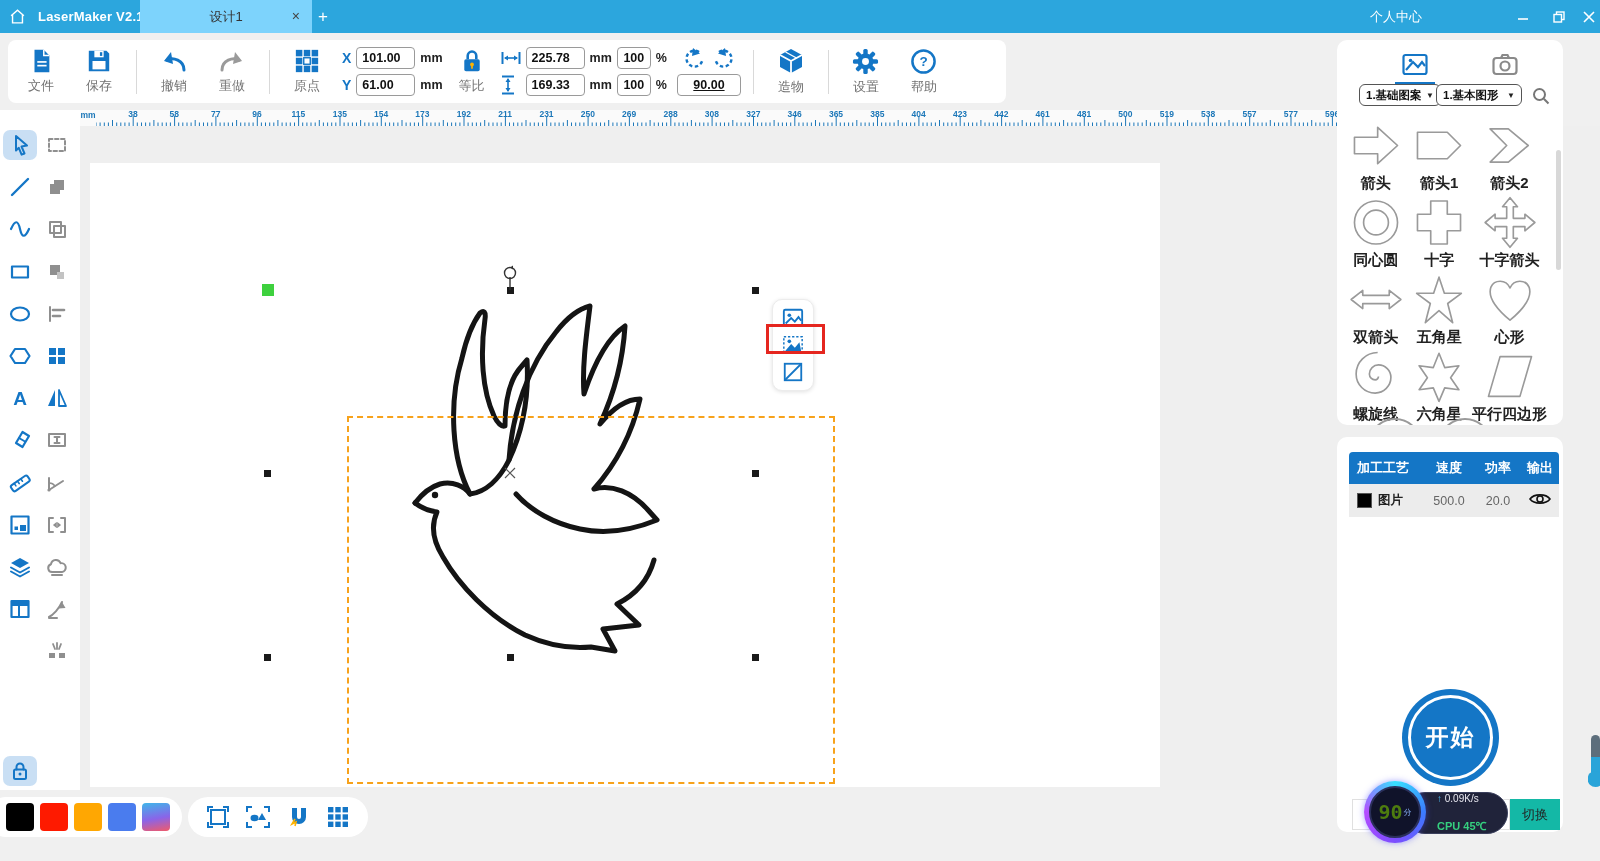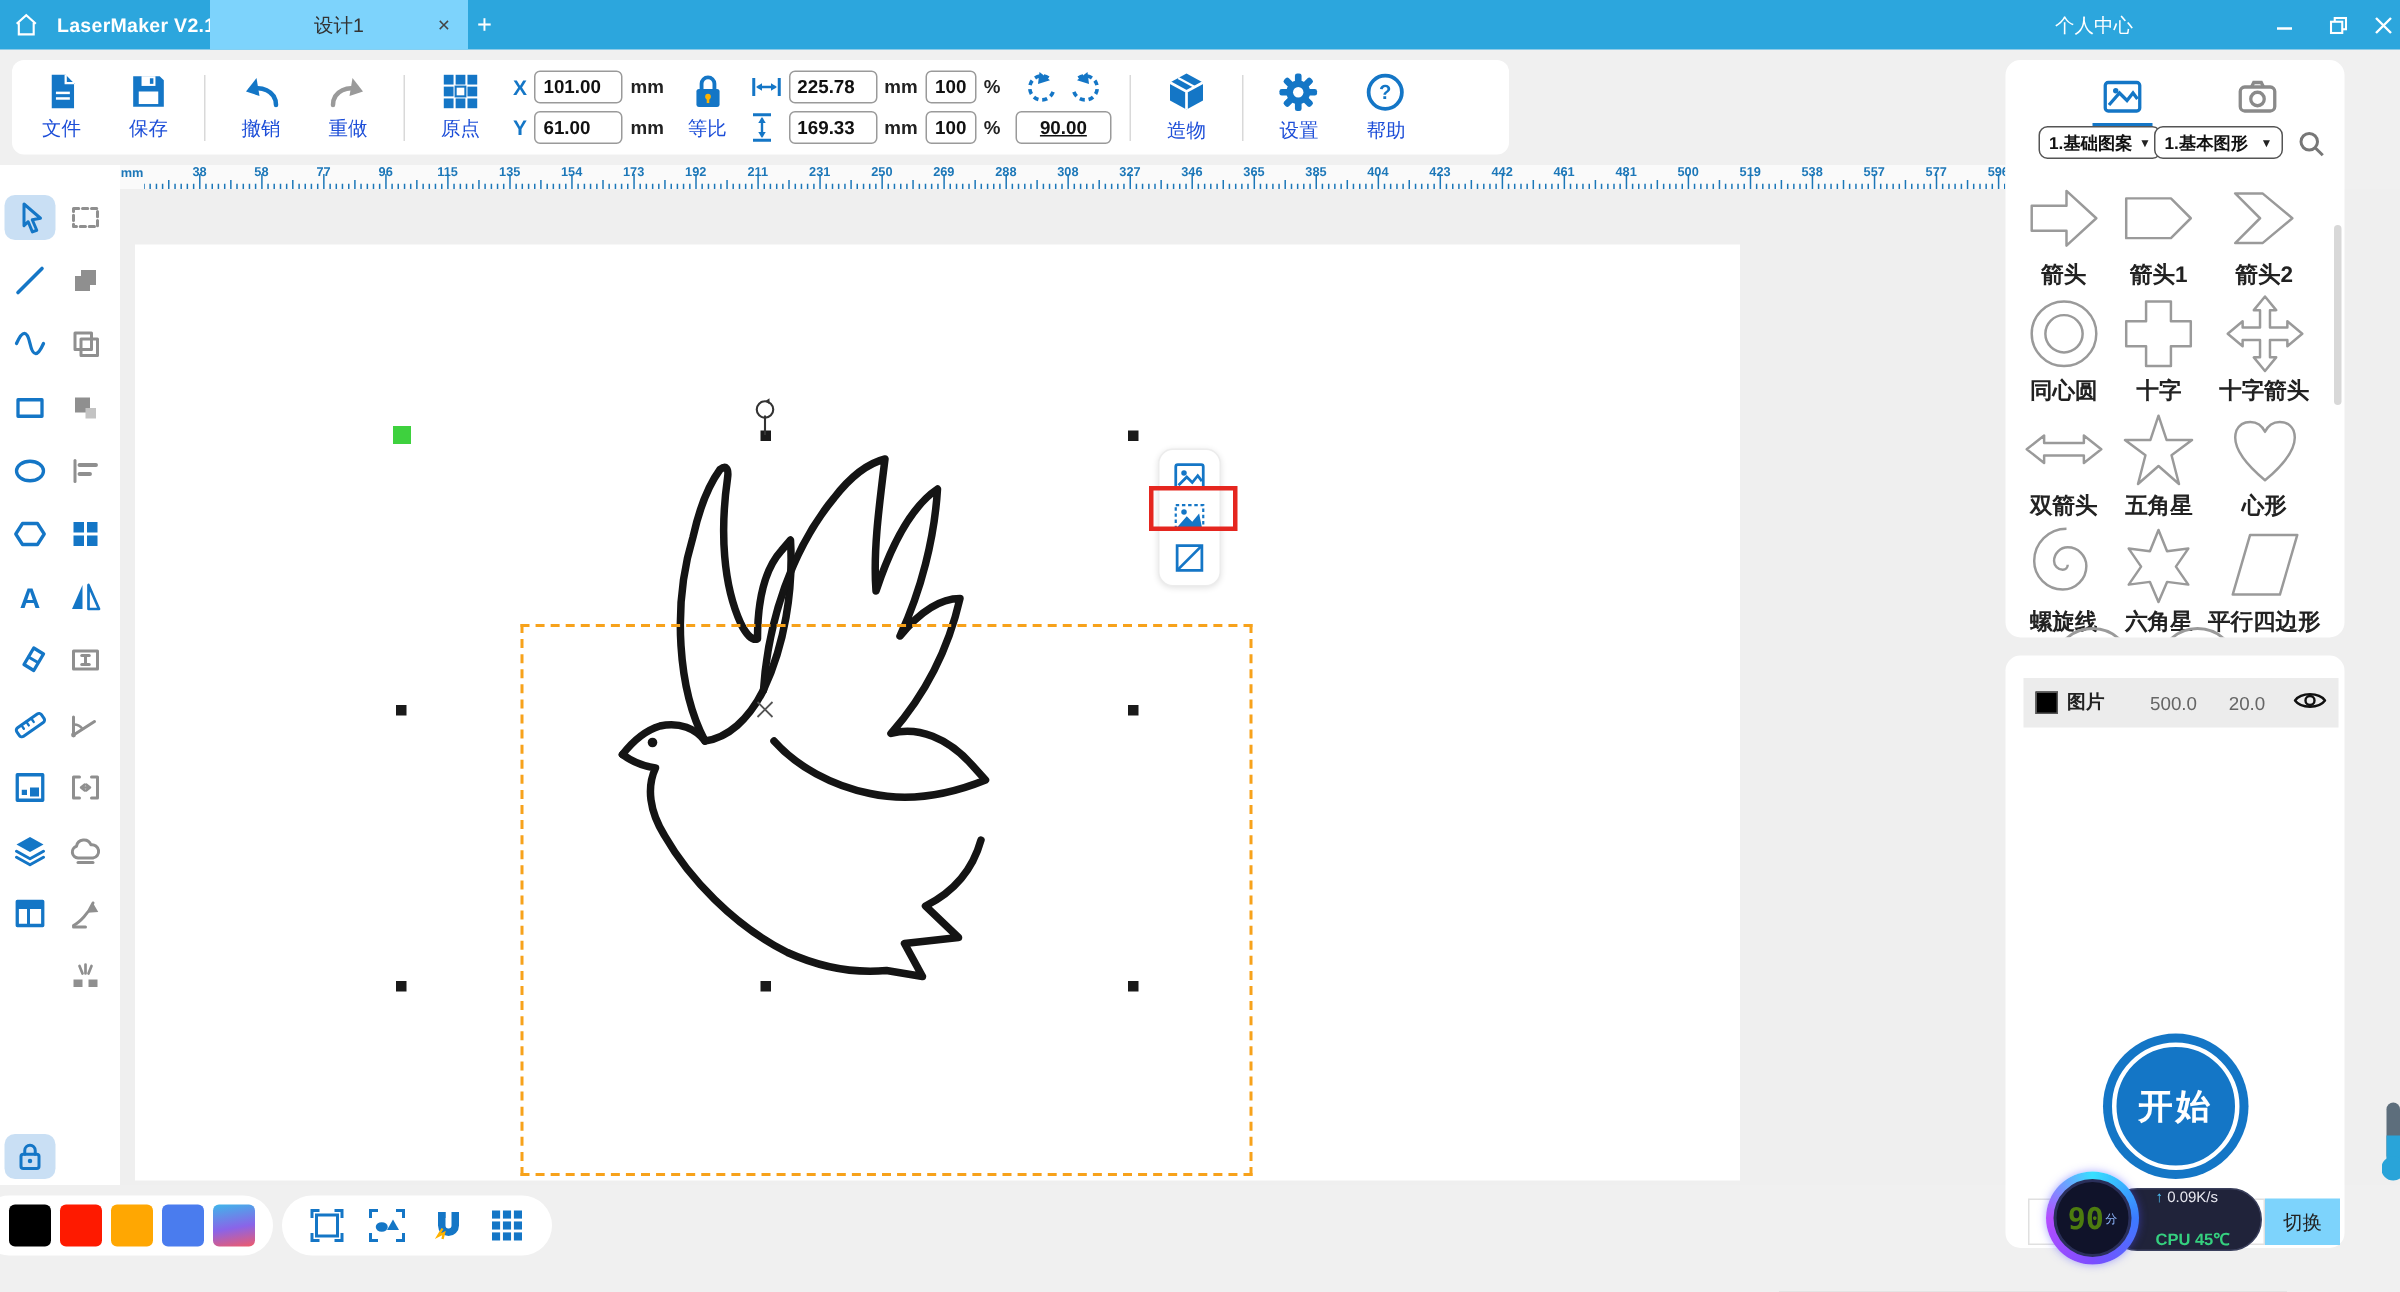--- a/index.html
+++ b/index.html
@@ -17,21 +17,21 @@
   #doc-tab .tab-close{position:absolute;right:12px;top:8px;color:#444;font-size:14px;line-height:16px;}
   #new-tab{position:absolute;left:318px;top:7px;font-size:17px;color:#fff;}
   #personal{position:absolute;left:1370px;top:0;height:33px;display:flex;align-items:center;}
   .winctl{position:absolute;top:0;height:33px;width:34px;display:flex;align-items:center;justify-content:center;color:#fff;font-size:14px;}
 
   
   #toolbar{position:absolute;left:8px;top:40px;width:998px;height:63px;background:#fff;border-radius:8px;
            display:flex;align-items:center;padding:0 4px;box-sizing:border-box;}
   .tb-item{display:flex;flex-direction:column;align-items:center;justify-content:center;width:58px;gap:3px;}
   .tb-item svg{display:block;}
-  .tb-label{font-size:13px;color:#1d4ed8;}
+  .tb-label{font-size:13px;color:#737373;}
   .tb-divider{width:1px;height:44px;background:#d9d9d9;margin:0 8px;}
   .coord-grid{display:grid;grid-template-columns:auto auto auto;grid-row-gap:5px;align-items:center;
               column-gap:5px;margin:0 6px;}
   .coord-label{color:#1476C6;font-weight:bold;font-size:14px;}
   .field{border:1px solid #9a9a9a;border-radius:4px;background:#fff;font-size:12.5px;color:#111;
          padding:2px 5px;height:16px;display:flex;align-items:center;font-weight:bold;}
   .f-56{width:47px;} .f-28{width:22px;justify-content:center;}
   .unit{font-size:12.5px;color:#222;font-weight:bold;}
   .size-grid{display:grid;grid-template-columns:auto auto auto auto auto;grid-row-gap:5px;column-gap:5px;
              align-items:center;margin:0 6px;}
@@ -86,21 +86,21 @@
   .proc-row{display:flex;background:#ececec;height:33px;align-items:center;font-size:12.5px;color:#222;}
   .pc-name{width:74px;display:flex;align-items:center;padding-left:8px;box-sizing:border-box;gap:6px;}
   .pc-speed{width:52px;text-align:center;} .pc-power{width:46px;text-align:center;} .pc-out{width:38px;text-align:center;}
   .proc-row .pc-speed,.proc-row .pc-power{color:#666;}
   .swatch-mini{width:13px;height:13px;background:#000;border:1px solid #555;}
   #start-btn{position:absolute;left:1402px;top:689px;width:97px;height:97px;border-radius:50%;background:#1476C6;}
   #start-btn .inner-ring{position:absolute;left:6px;top:6px;right:6px;bottom:6px;border:3px solid #fff;border-radius:50%;}
   #start-btn span{position:absolute;left:0;top:0;width:100%;height:100%;display:flex;align-items:center;
                   justify-content:center;color:#fff;font-size:23px;font-weight:bold;letter-spacing:2px;}
   #bottom-field{position:absolute;left:1352px;top:799px;width:158px;height:31px;background:#fff;border:1px solid #e0e0e0;box-sizing:border-box;}
-  #switch-btn{position:absolute;left:1510px;top:799px;width:50px;height:31px;background:#7dd3fc;display:flex;
+  #switch-btn{position:absolute;left:1510px;top:799px;width:50px;height:31px;background:#14b8a6;display:flex;
               align-items:center;justify-content:center;font-size:13px;color:#222;}
 
   
   #gauge-pill{position:absolute;left:1404px;top:792px;width:104px;height:42px;background:#20233a;border-radius:21px;
               border:1px solid #3a3f5c;box-sizing:border-box;display:flex;flex-direction:column;justify-content:center;
               padding-left:32px;gap:14px;}
   .pill-line1{font-size:10px;color:#e8e8f0;} .pill-line1 .up{color:#4fc3f7;font-weight:bold;}
   .pill-line2{font-size:11px;font-weight:bold;color:#35d07f;}
   #gauge-circle{position:absolute;left:1364px;top:781px;width:62px;height:62px;border-radius:50%;
                 background:conic-gradient(#37e0ff,#3b7bff,#7b4dff,#b44dff,#37e0ff);
@@ -1139,20 +1139,26 @@
         <circle cx="28" cy="34" r="26" fill="none" stroke="#9a9a9a" stroke-width="2"></circle>
       </svg>
     <svg class="abs" style="left:100px;top:371px;" width="56" height="14" viewBox="0 0 56 14">
         <circle cx="28" cy="34" r="26" fill="none" stroke="#9a9a9a" stroke-width="2"></circle>
       </svg>
     <div id="shapes-scroll"></div>
   </div>
 
   <div id="process-panel">
     <div id="proc-table">
+      <div id="proc-head">
+          <span class="pc-name">加工工艺</span>
+          <span class="pc-speed" style="text-align: center;">速度</span>
+          <span class="pc-power" style="text-align: center;">功率</span>
+          <span class="pc-out" style="text-align: center;">输出</span>
+        </div>
       <div id="proc-rows">
           <div class="proc-row">
             <span class="pc-name">
               <span class="swatch-mini" style="background:#000000"></span>
               <b>图片</b>
             </span>
       <span class="pc-speed">500.0</span>
       <span class="pc-power">20.0</span>
       <span class="pc-out"><svg width="22" height="14" viewBox="0 0 22 14">
                 <path d="M1 7 C5 1.5 17 1.5 21 7 C17 12.5 5 12.5 1 7 Z" fill="none" stroke="#111" stroke-width="1.6"></path>

